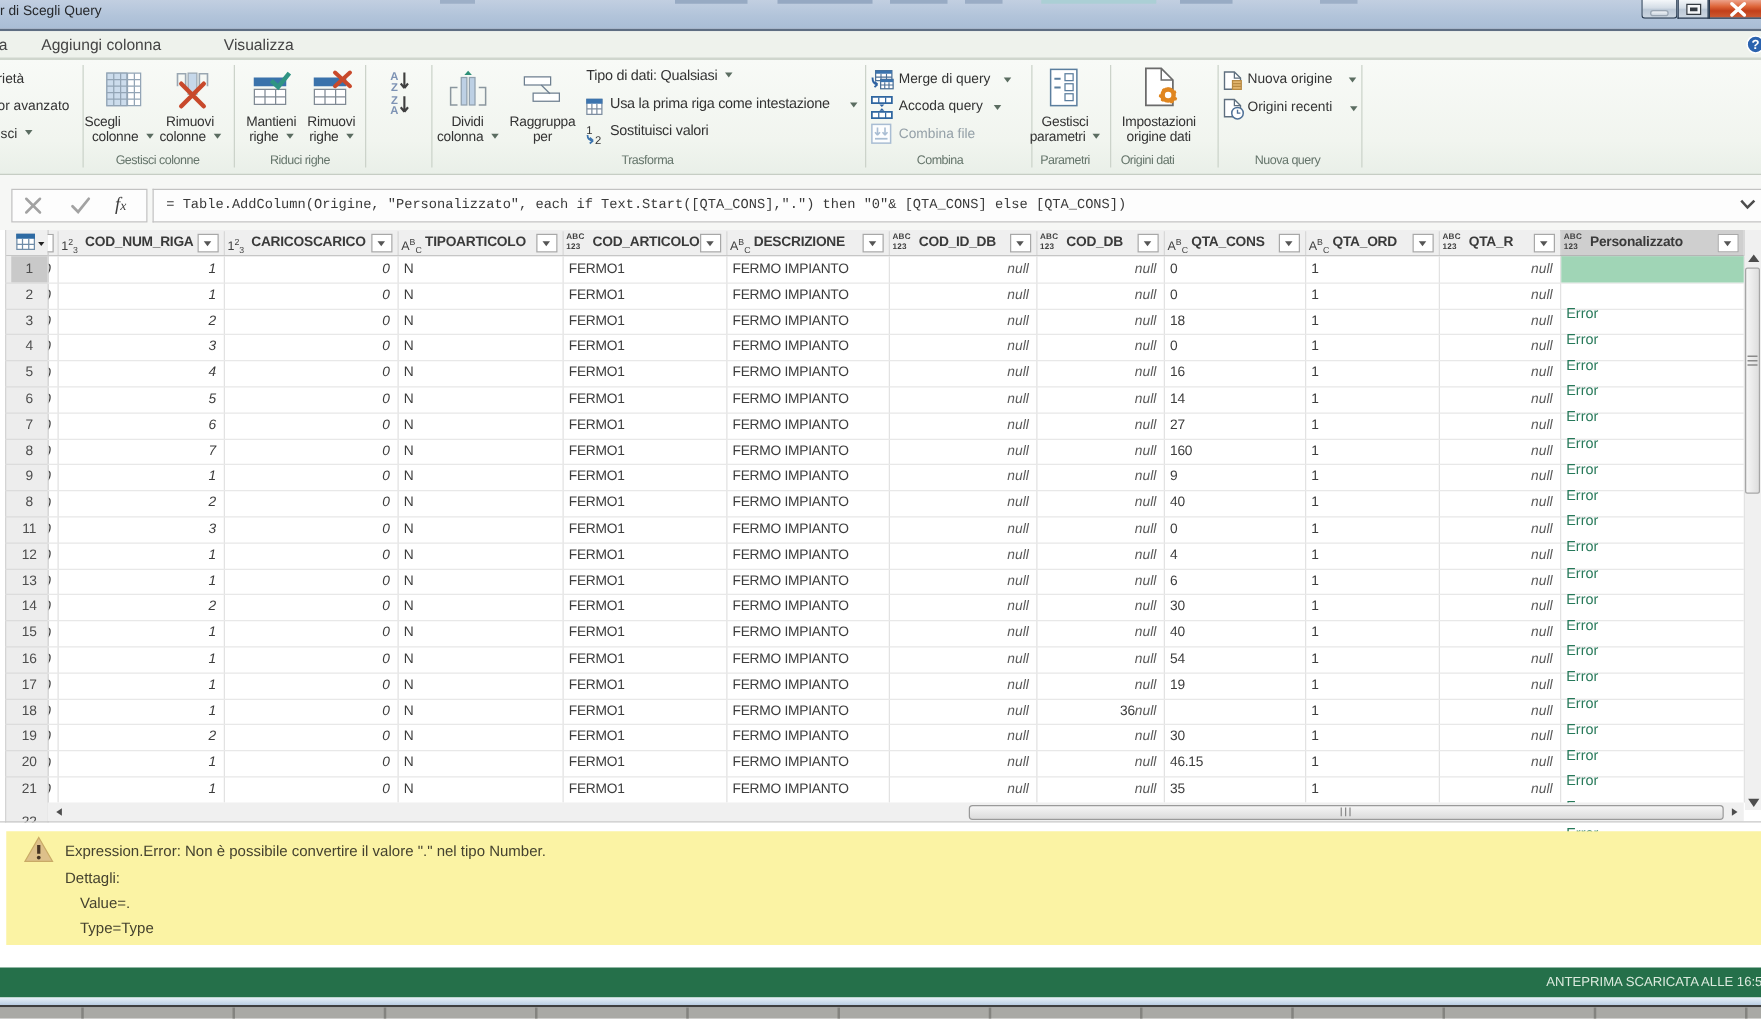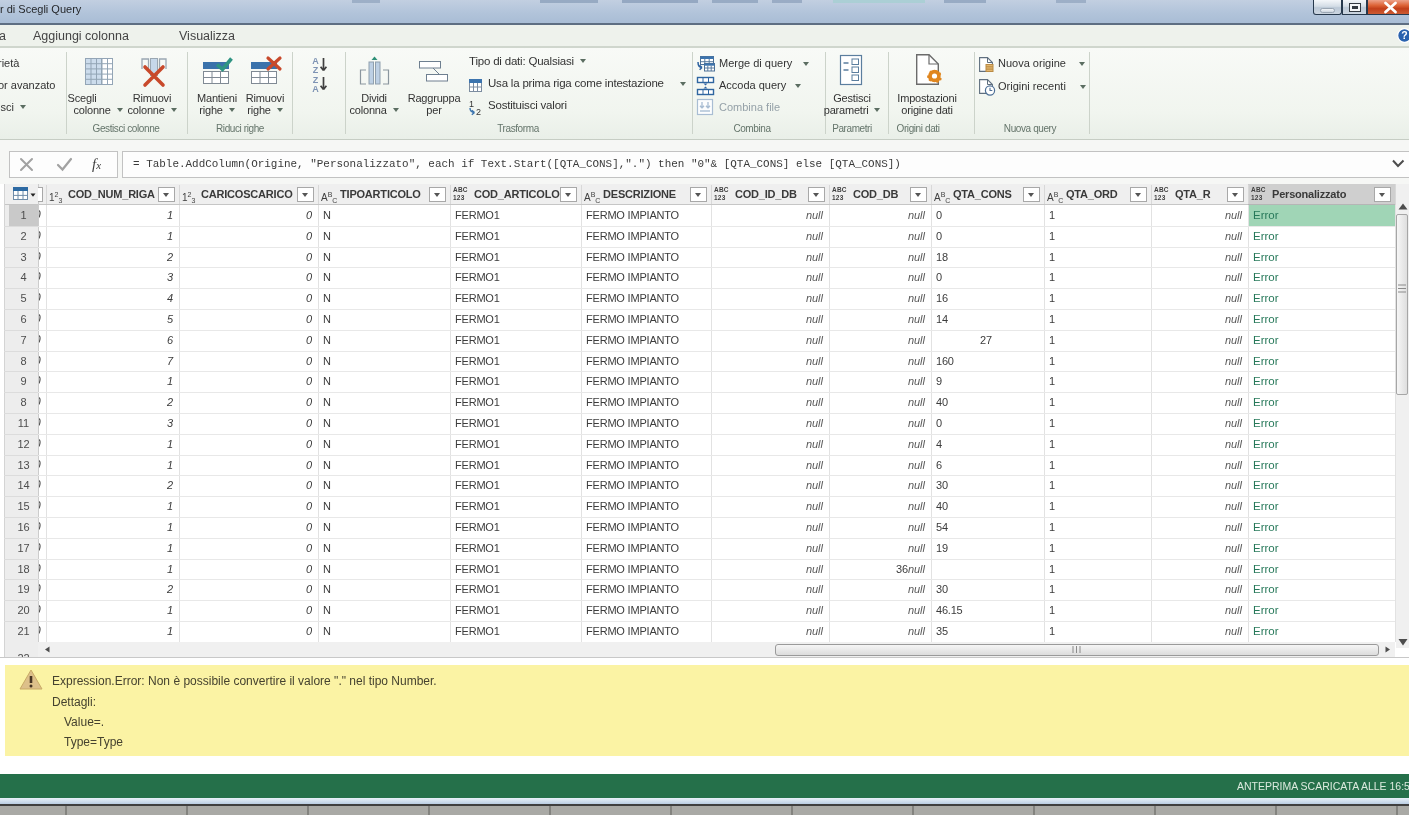--- a/index.html
+++ b/index.html
@@ -6,21 +6,21 @@
 div{position:absolute;box-sizing:border-box;}
 .t{white-space:nowrap;overflow:visible;}
 svg{position:absolute;overflow:visible;}
 .glbl{color:#65756b;font-size:10px;letter-spacing:-0.4px;text-align:center;}
 .btxt{color:#333;font-size:11px;letter-spacing:-0.2px;text-align:center;}
 .dd{display:inline-block;width:0;height:0;border-left:3.5px solid transparent;border-right:3.5px solid transparent;border-top:4px solid #5b6d61;vertical-align:middle;margin-left:3px;margin-bottom:2px;}
 .hdr{font-weight:bold;font-size:11px;letter-spacing:-0.2px;color:#3a3a3a;}
 .cell{font-size:11px;letter-spacing:-0.2px;color:#3c3c3c;}
 .nul{font-size:11px;color:#595959;font-style:italic;text-align:right;}
 .num{font-size:11px;color:#3c3c3c;font-style:italic;text-align:right;}
-.err{font-size:11.5px;color:#27795a;}
+.err{font-size:11.5px;color:#27795a;margin-top:36px;}
 .rn{font-size:11px;color:#4d4d4d;text-align:center;}
 </style></head><body>
 <div class="" style="left:0px;top:0px;width:1409px;height:23px;background:linear-gradient(180deg,#c2cfe1 0%,#b2c4da 55%,#a9bdd5 100%);"></div>
 <div class="t" style="left:0px;top:2px;width:200px;height:15px;line-height:15px;font-size:11px;color:#26282b;">r di Scegli Query</div>
 <div class="" style="left:1313px;top:0px;width:29px;height:15px;background:linear-gradient(180deg,#f4f7fa,#d4dde6 45%,#bcc9d7 55%,#ccd6e1);border:1px solid #27394d;border-top:none;border-radius:0 0 3px 3px;"></div>
 <div class="" style="left:1320px;top:8px;width:15px;height:5px;background:linear-gradient(180deg,#f2f5f8,#ccd5df);border:1px solid #9aa6b3;border-radius:2.5px;"></div>
 <div class="" style="left:1342px;top:0px;width:25px;height:15px;background:linear-gradient(180deg,#f4f7fa,#d4dde6 45%,#bcc9d7 55%,#ccd6e1);border:1px solid #27394d;border-top:none;"></div>
 <div class="" style="left:1349px;top:3px;width:12px;height:9px;border:1.8px solid #333a42;background:#f4f6f8;"></div>
 <div class="" style="left:1352px;top:5.5px;width:6px;height:3px;background:#333a42;"></div>
 <div class="" style="left:1367px;top:0px;width:42px;height:15px;background:linear-gradient(180deg,#eda28a 0%,#dd6438 38%,#c23f1a 62%,#cc5b33 100%);border:1px solid #27394d;border-top:none;border-right:none;"></div>
@@ -417,21 +417,21 @@
 <div class="t err" style="left:1253px;top:309.0px;width:130px;height:20.8px;line-height:20.8px;">Error</div>
 <div class="t rn" style="left:9px;top:329.8px;width:29px;height:20.8px;line-height:20.8px;">7</div>
 <div style="left:39px;top:329.8px;width:7px;height:20.8px;overflow:hidden;line-height:20.8px;font-size:12px;font-style:italic;color:#3c3c3c;"><span style="margin-left:-5px;">0</span></div>
 <div class="t num" style="left:46px;top:329.8px;width:127px;height:20.8px;line-height:20.8px;">6</div>
 <div class="t num" style="left:179px;top:329.8px;width:133px;height:20.8px;line-height:20.8px;">0</div>
 <div class="t cell" style="left:323px;top:329.8px;width:100px;height:20.8px;line-height:20.8px;">N</div>
 <div class="t cell" style="left:455px;top:329.8px;width:100px;height:20.8px;line-height:20.8px;">FERMO1</div>
 <div class="t cell" style="left:586px;top:329.8px;width:110px;height:20.8px;line-height:20.8px;">FERMO IMPIANTO</div>
 <div class="t nul" style="left:711px;top:329.8px;width:112px;height:20.8px;line-height:20.8px;">null</div>
 <div class="t nul" style="left:829px;top:329.8px;width:96px;height:20.8px;line-height:20.8px;">null</div>
-<div class="t cell" style="left:936px;top:329.8px;width:100px;height:20.8px;line-height:20.8px;text-align:center;">27</div>
+<div class="t cell" style="left:936px;top:329.8px;width:100px;height:20.8px;line-height:20.8px;">27</div>
 <div class="t cell" style="left:1049px;top:329.8px;width:90px;height:20.8px;line-height:20.8px;">1</div>
 <div class="t nul" style="left:1151px;top:329.8px;width:91px;height:20.8px;line-height:20.8px;">null</div>
 <div class="t err" style="left:1253px;top:329.8px;width:130px;height:20.8px;line-height:20.8px;">Error</div>
 <div class="t rn" style="left:9px;top:350.6px;width:29px;height:20.8px;line-height:20.8px;">8</div>
 <div style="left:39px;top:350.6px;width:7px;height:20.8px;overflow:hidden;line-height:20.8px;font-size:12px;font-style:italic;color:#3c3c3c;"><span style="margin-left:-5px;">0</span></div>
 <div class="t num" style="left:46px;top:350.6px;width:127px;height:20.8px;line-height:20.8px;">7</div>
 <div class="t num" style="left:179px;top:350.6px;width:133px;height:20.8px;line-height:20.8px;">0</div>
 <div class="t cell" style="left:323px;top:350.6px;width:100px;height:20.8px;line-height:20.8px;">N</div>
 <div class="t cell" style="left:455px;top:350.6px;width:100px;height:20.8px;line-height:20.8px;">FERMO1</div>
 <div class="t cell" style="left:586px;top:350.6px;width:110px;height:20.8px;line-height:20.8px;">FERMO IMPIANTO</div>

